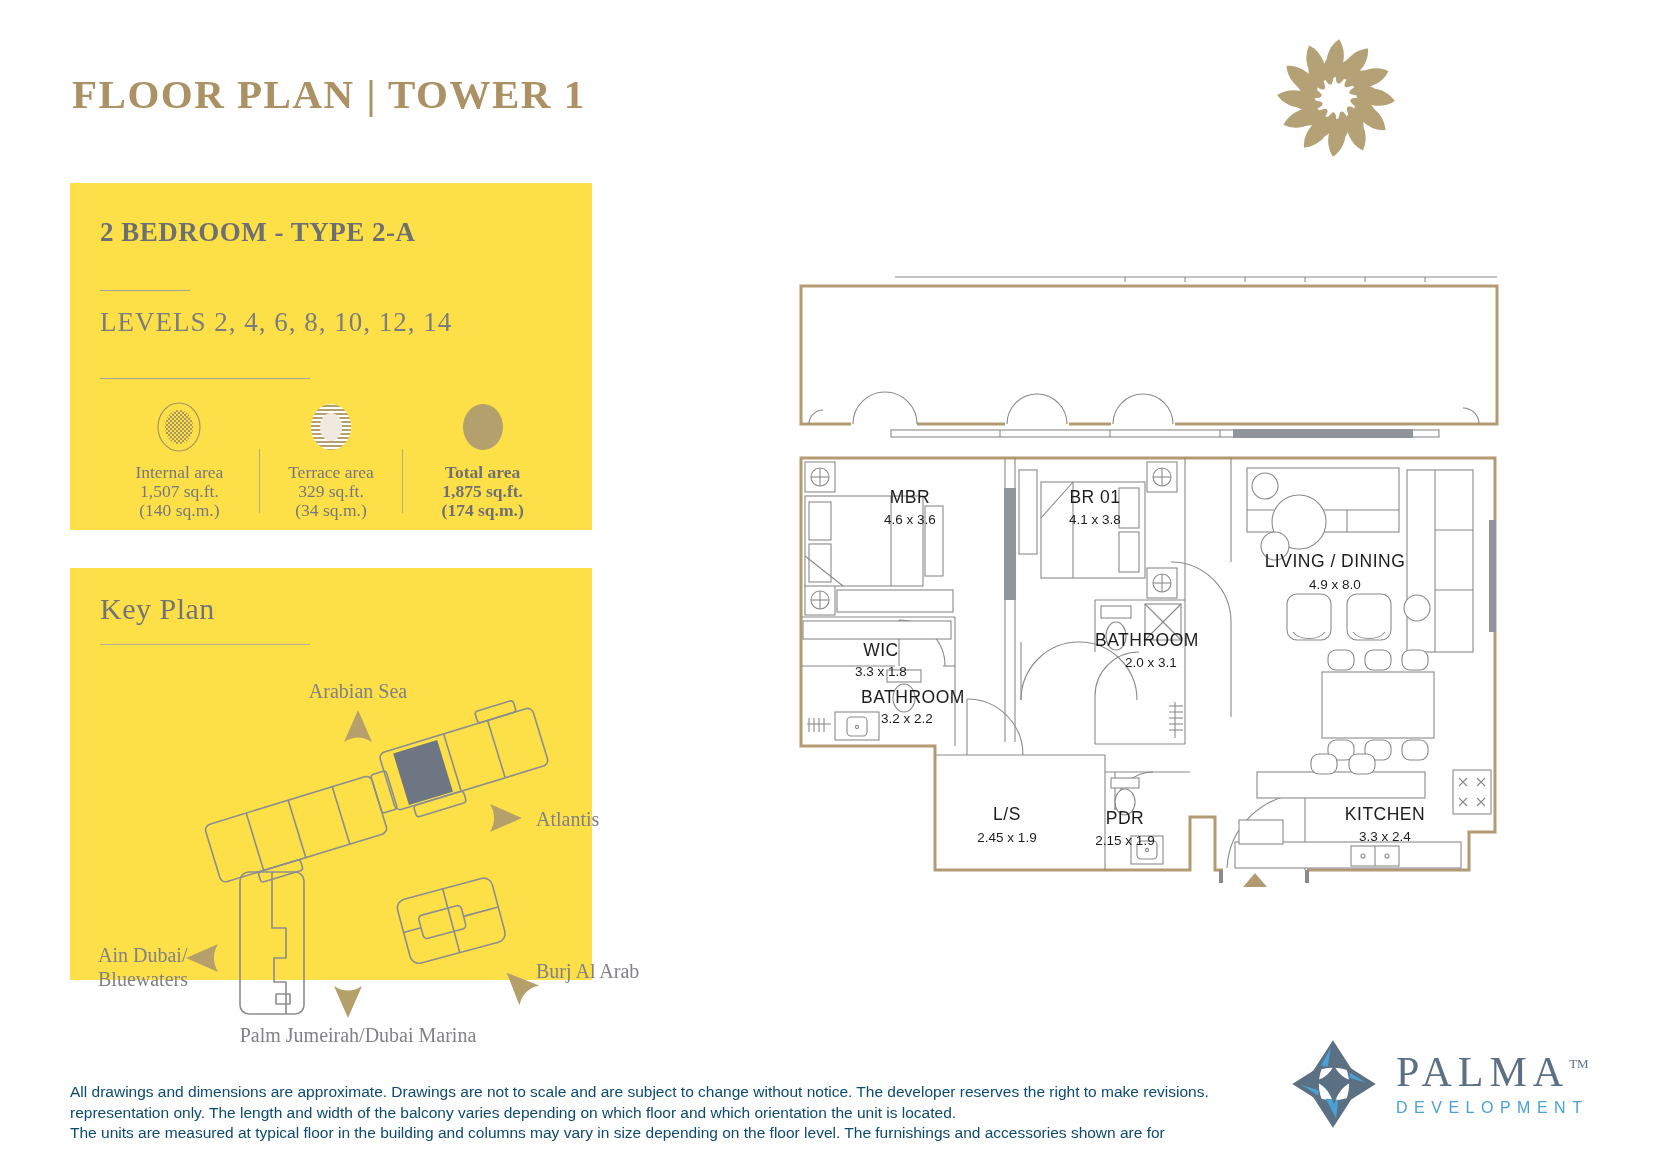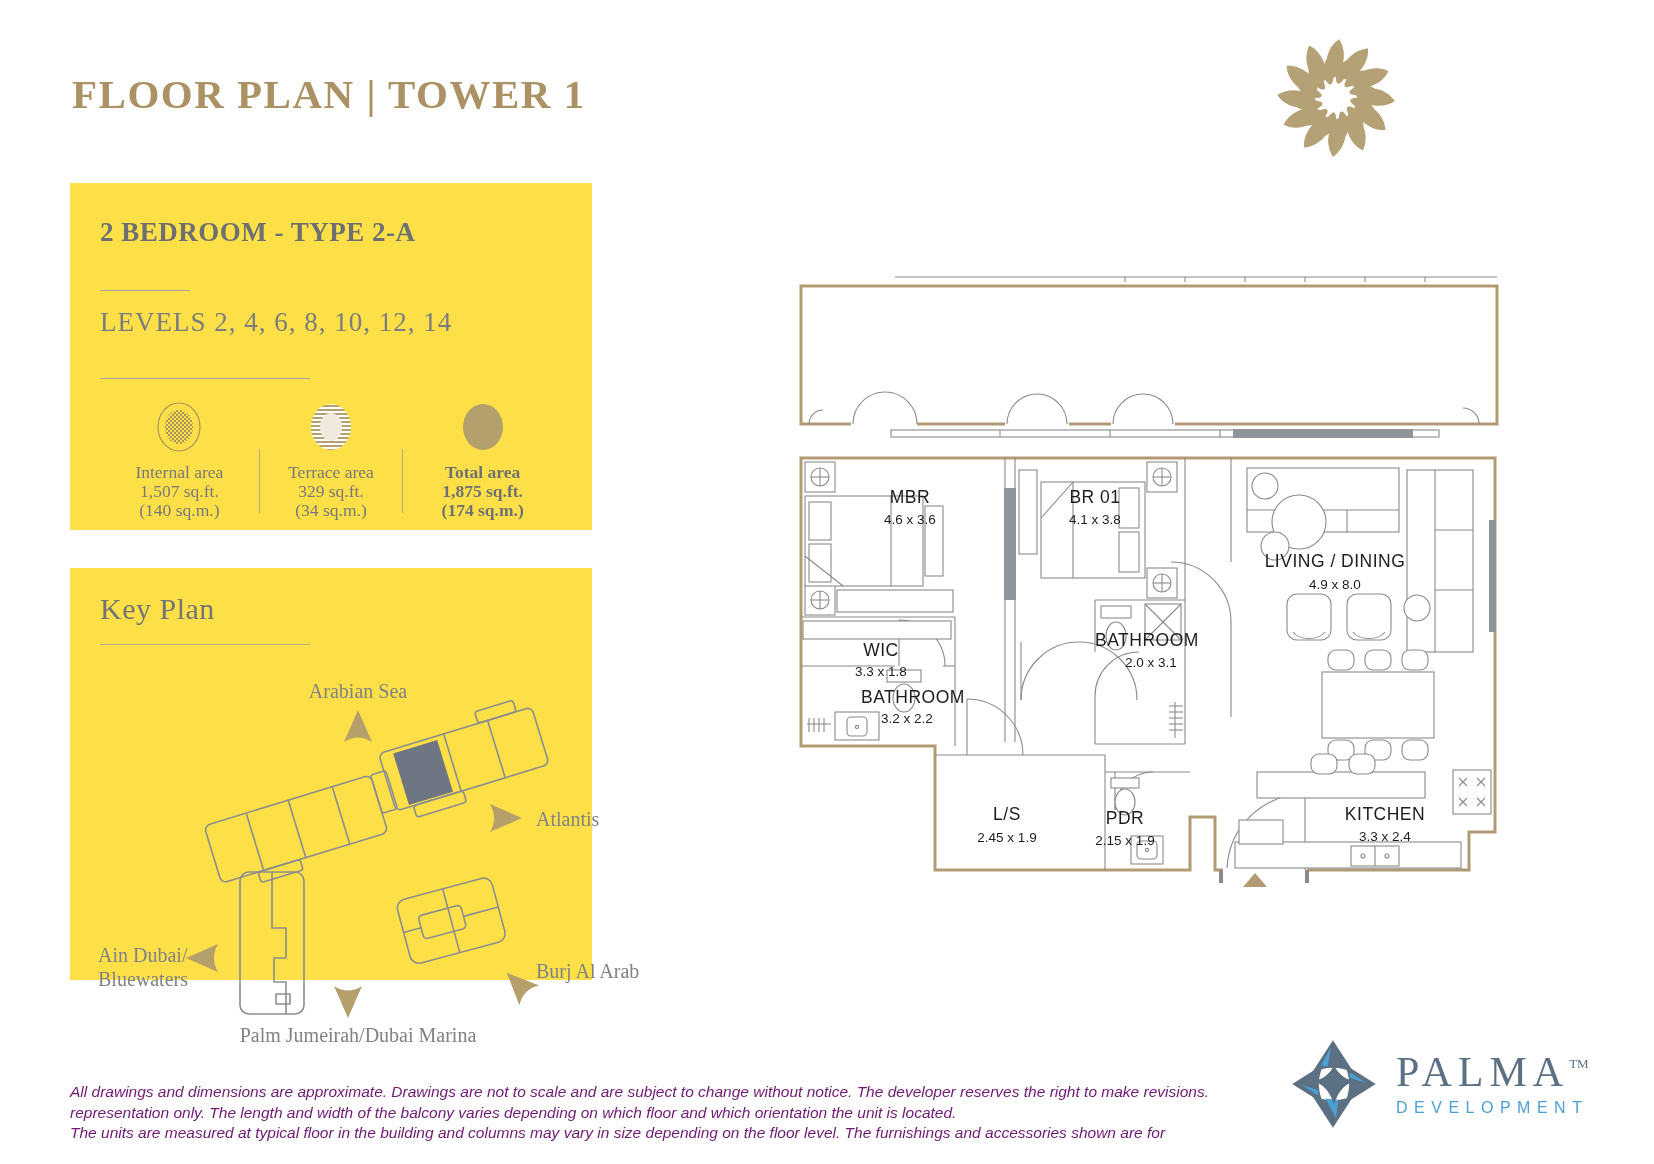--- a/index.html
+++ b/index.html
@@ -46,21 +46,21 @@
   .kp-hl { fill:#6f7683; stroke:none; }
 
   .floorplan { position:absolute; left:795px; top:272px; }
   .wallfill { fill:#ffffff; stroke:#b29b72; stroke-width:3; }
   .thin { fill:none; stroke:#8a8a8a; stroke-width:1.1; }
   .thinf { fill:#ffffff; stroke:#8a8a8a; stroke-width:1.1; }
   .gray { fill:#8f959b; stroke:none; }
   .room-name { font-size:17.5px; fill:#1d1d1d; text-anchor:middle; letter-spacing:0.5px; }
   .room-dim { font-size:13.5px; fill:#1d1d1d; text-anchor:middle; }
 
-  .disclaimer { position:absolute; left:70px; top:1082px; width:1205px; font-size:15.5px; line-height:20.5px; color:#701a75;font-style:italic; }
+  .disclaimer { position:absolute; left:70px; top:1082px; width:1205px; font-size:15.5px; line-height:20.5px; color:#0c4a6e; }
 
   .palma { position:absolute; left:1288px; top:1036px; display:flex; align-items:center; }
   .palma-text { margin-left:16px; }
   .palma-name { font-family:"Liberation Serif", serif; font-size:42px; letter-spacing:6px; color:#5b7082; line-height:1; }
   .palma-tm { font-size:13px; letter-spacing:0; vertical-align:18px; color:#5b7082; }
   .palma-sub { font-size:16px; letter-spacing:6.5px; color:#4ba0d6; margin-top:6px; }
 </style>
 </head>
 <body>
 

